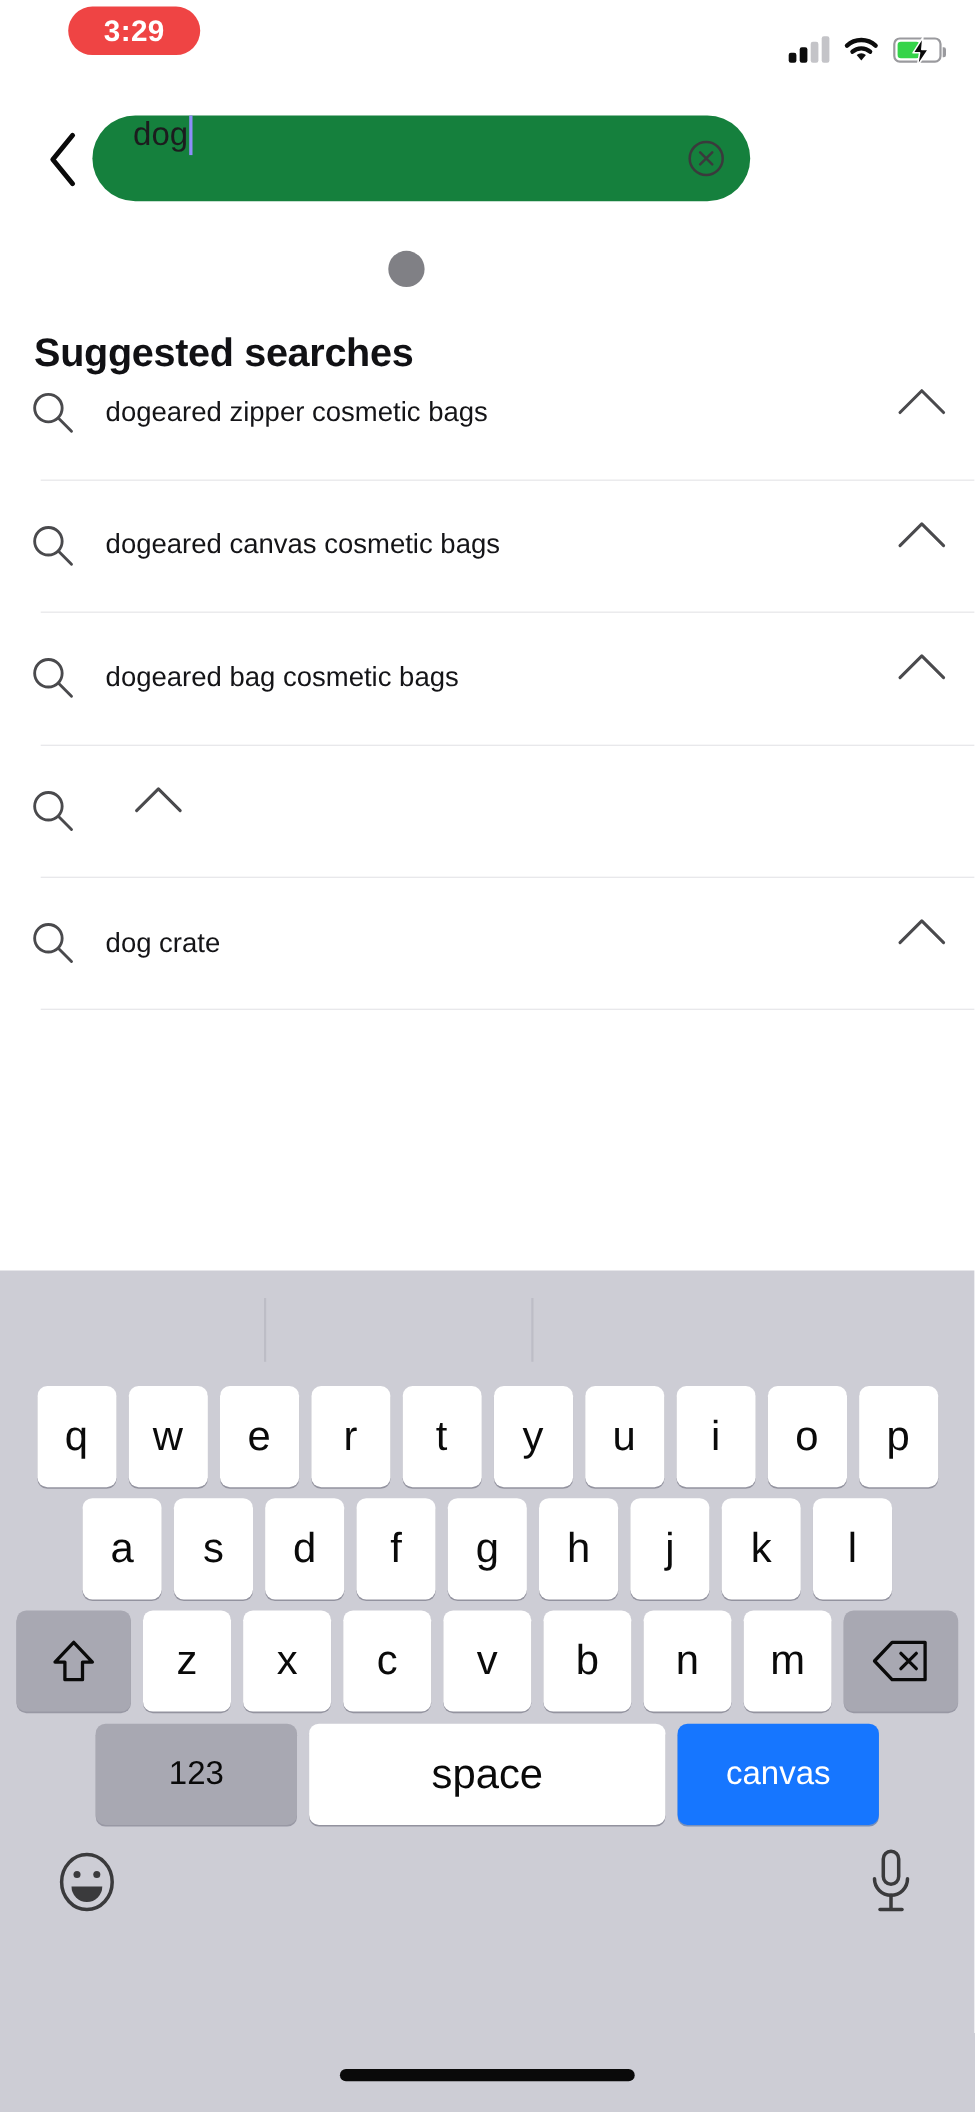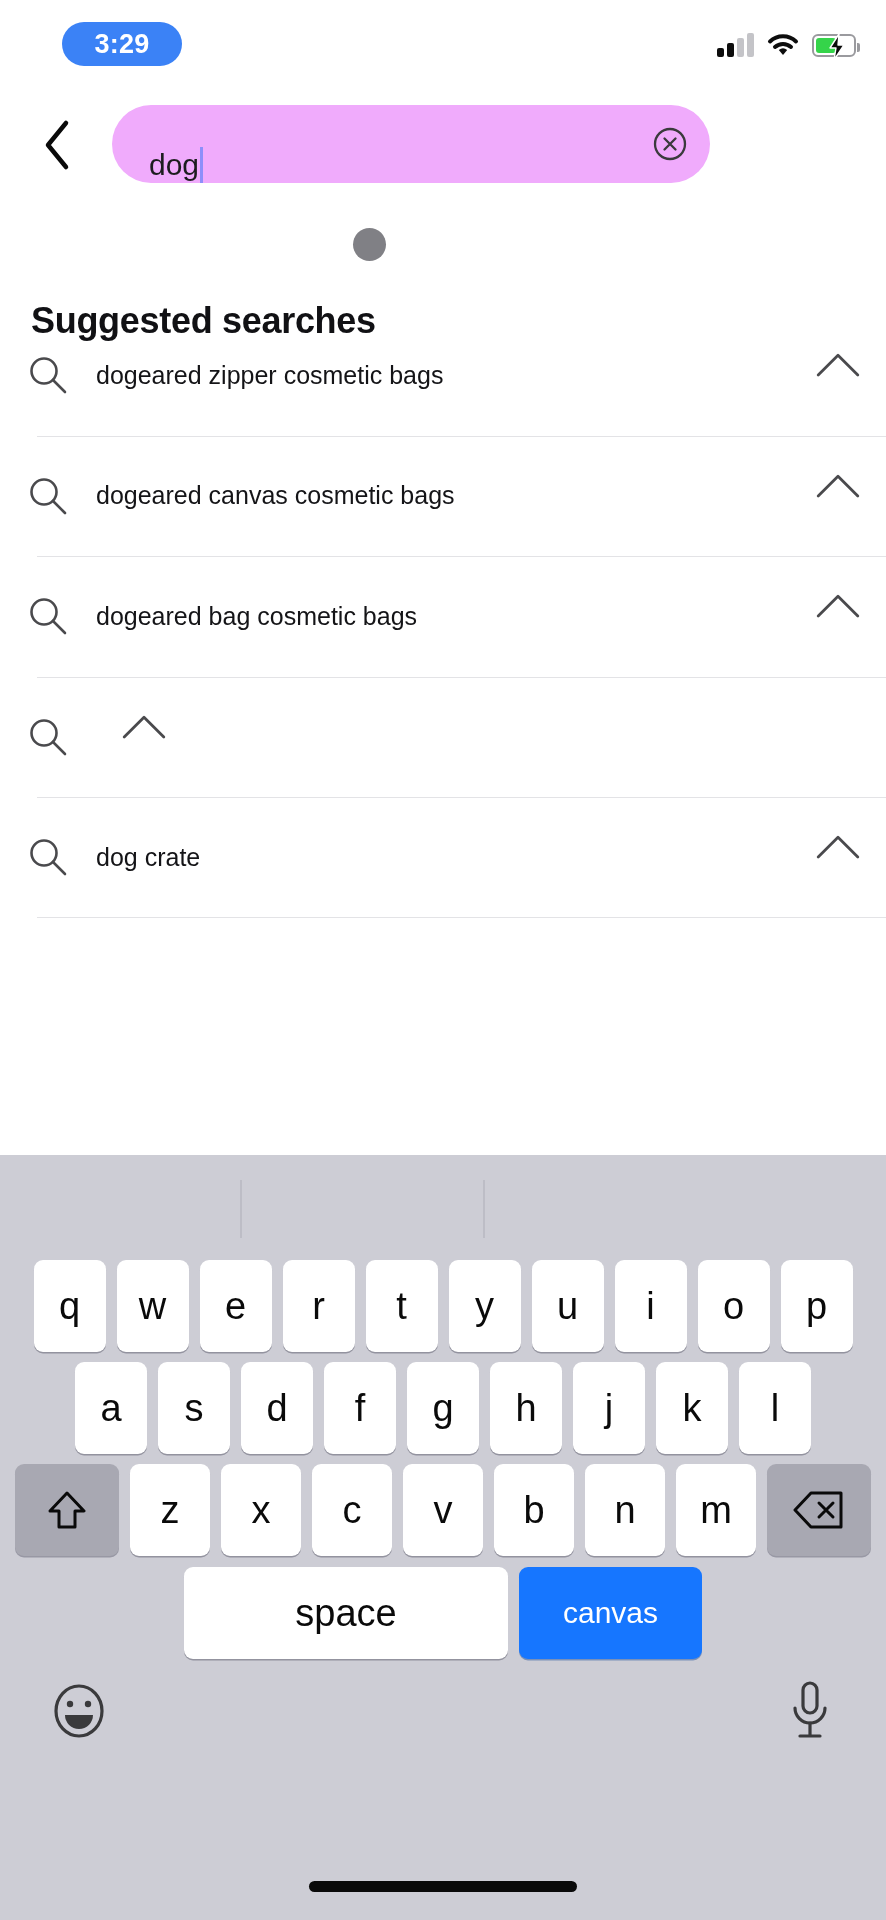--- a/index.html
+++ b/index.html
@@ -7,23 +7,23 @@
     width: 886px; height: 1920px;
     background: #ffffff;
     font-family: "Liberation Sans", sans-serif;
     overflow: hidden;
   }
   .phone { position: relative; width: 886px; height: 1920px; background: #fff; }
 
   
   .statusbar { position: absolute; top: 0; left: 0; width: 886px; height: 95px; }
   .time-pill {
-    position: absolute; left: 62px; top: 22px;
+    position: absolute; left: 62px; top: 6px;
     width: 120px; height: 44px;
-    background: #3b82f6; border-radius: 22px;
+    background: #ef4444; border-radius: 22px;
     display: flex; align-items: center; justify-content: center;
   }
   .time-pill span { color: #fff; font-size: 27px; font-weight: bold; letter-spacing: .3px; }
 
   .status-right {
     position: absolute; right: 30px; top: 28px;
     display: flex; align-items: center; gap: 13px; height: 34px;
   }
   .signal { display: flex; align-items: flex-end; gap: 3px; height: 24px; }
   .signal i { display: block; width: 7px; border-radius: 2px; background: #0d0d0d; }
@@ -50,24 +50,24 @@
   
   .search-header {
     position: absolute; top: 100px; left: 0; width: 886px; height: 90px;
   }
   .back-btn {
     position: absolute; left: 28px; top: 14px;
     width: 60px; height: 62px;
     display: flex; align-items: center; justify-content: center;
   }
   .search-field {
-    position: absolute; left: 112px; top: 5px;
+    position: absolute; left: 84px; top: 5px;
     width: 598px; height: 78px;
-    background: #f0abfc; border-radius: 39px;
-    display: flex; align-items: flex-end;
+    background: #15803d; border-radius: 39px;
+    display: flex; align-items: flex-start;
   }
   .search-text {
     margin-left: 37px; font-size: 30px; color: #1c1c1e;
     display: flex; align-items: center;
   }
   .caret {
     display: inline-block; width: 3px; height: 36px;
     background: #8e8efa; margin-left: 1px;
   }
   .clear-btn {
@@ -337,20 +337,21 @@
       <div class="key wide">m</div>
       <div class="key fn">
         <svg width="52" height="42" viewBox="0 0 52 42">
           <path d="M18 4 H48 V38 H18 L2 21 Z" stroke="#0a0a0a" stroke-width="3" fill="none" stroke-linejoin="round"></path>
           <path d="M26 14 L40 28 M40 14 L26 28" stroke="#0a0a0a" stroke-width="3" stroke-linecap="round"></path>
         </svg>
       </div>
     </div>
 
     <div class="kb-row r4">
+      <div class="key fn num">123</div>
       <div class="key space">space</div>
       <div class="key searchkey">canvas</div>
     </div>
 
     <div class="kb-bottom">
       <div class="emoji-btn">
         <svg width="54" height="56" viewBox="0 0 54 56">
           <ellipse cx="27" cy="28" rx="23" ry="25" stroke="#3a3a3c" stroke-width="3.2" fill="none"></ellipse>
           <circle cx="18" cy="21" r="3.2" fill="#3a3a3c"></circle>
           <circle cx="36" cy="21" r="3.2" fill="#3a3a3c"></circle>

